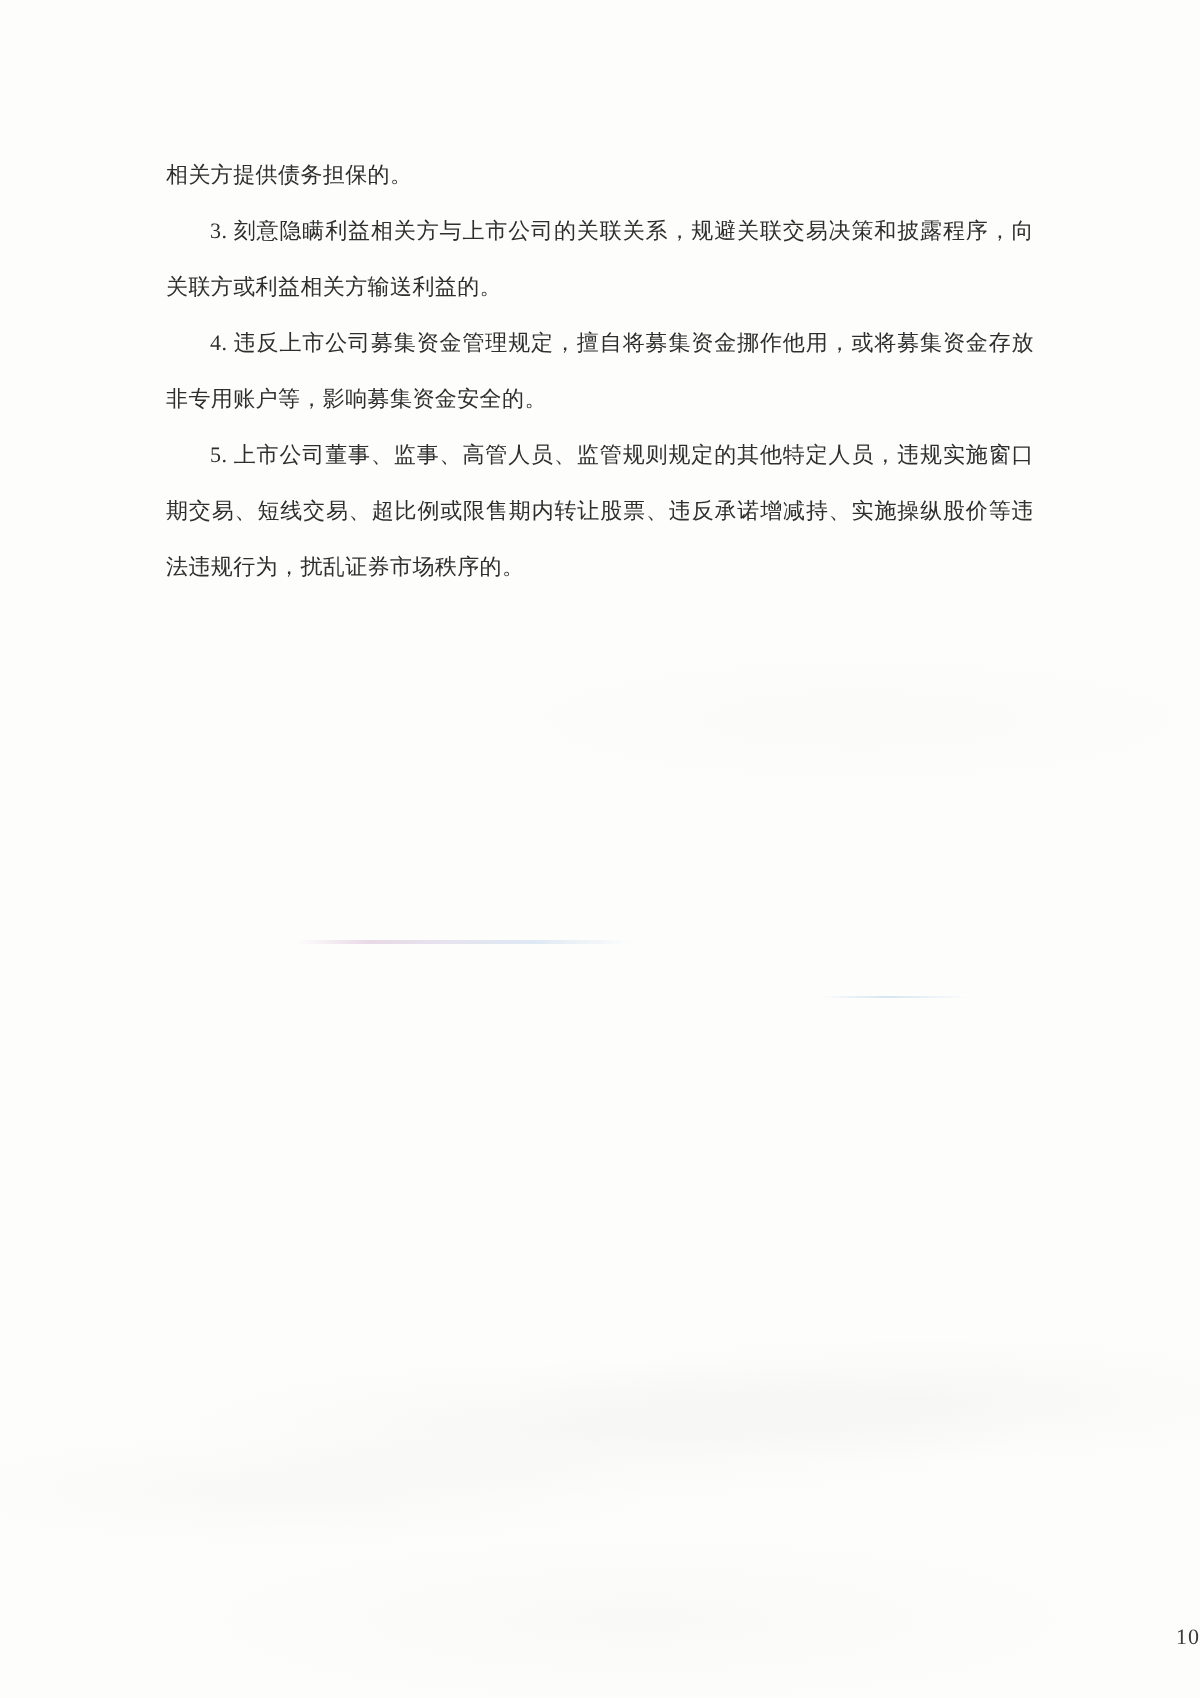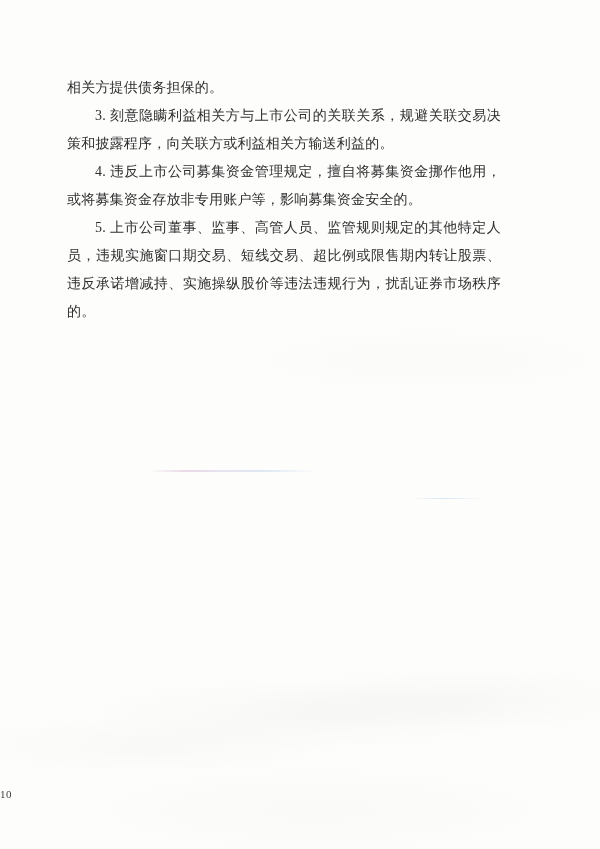--- a/index.html
+++ b/index.html
@@ -21,42 +21,42 @@
     background:
       radial-gradient(ellipse 300px 50px at 300px 715px, rgba(170,170,163,0.07), rgba(170,170,163,0) 70%),
       radial-gradient(ellipse 260px 40px at 150px 745px, rgba(170,170,163,0.06), rgba(170,170,163,0) 70%),
       radial-gradient(ellipse 280px 45px at 460px 700px, rgba(170,170,163,0.07), rgba(170,170,163,0) 70%),
       radial-gradient(ellipse 320px 60px at 320px 810px, rgba(175,175,168,0.05), rgba(175,175,168,0) 70%),
       radial-gradient(ellipse 250px 45px at 430px 360px, rgba(180,180,173,0.04), rgba(180,180,173,0) 70%),
       #fdfdfc;
   }
   .body-text {
     position: absolute;
-    left: 67px;
+    left: 83px;
     top: 74px;
     width: 434px;
-    font-size: 14px;
+    font-size: 11px;
     line-height: 28px;
     color: #2e2e2e;
     text-align: justify;
     text-justify: inter-ideograph;
     letter-spacing: 0.2px;
   }
   .body-text p {
     margin: 0;
   }
   .body-text p.indent {
     text-indent: 2em;
   }
   .page-number {
     position: absolute;
-    top: 787px;
+    top: 812px;
     left: 0;
     width: 100%;
-    text-align: left;
+    text-align: right;
     font-size: 11px;
     line-height: 14px;
     color: #3c3c3c;
     letter-spacing: 0.5px;
   }
   
   .scan-streak {
     position: absolute;
     pointer-events: none;
   }

